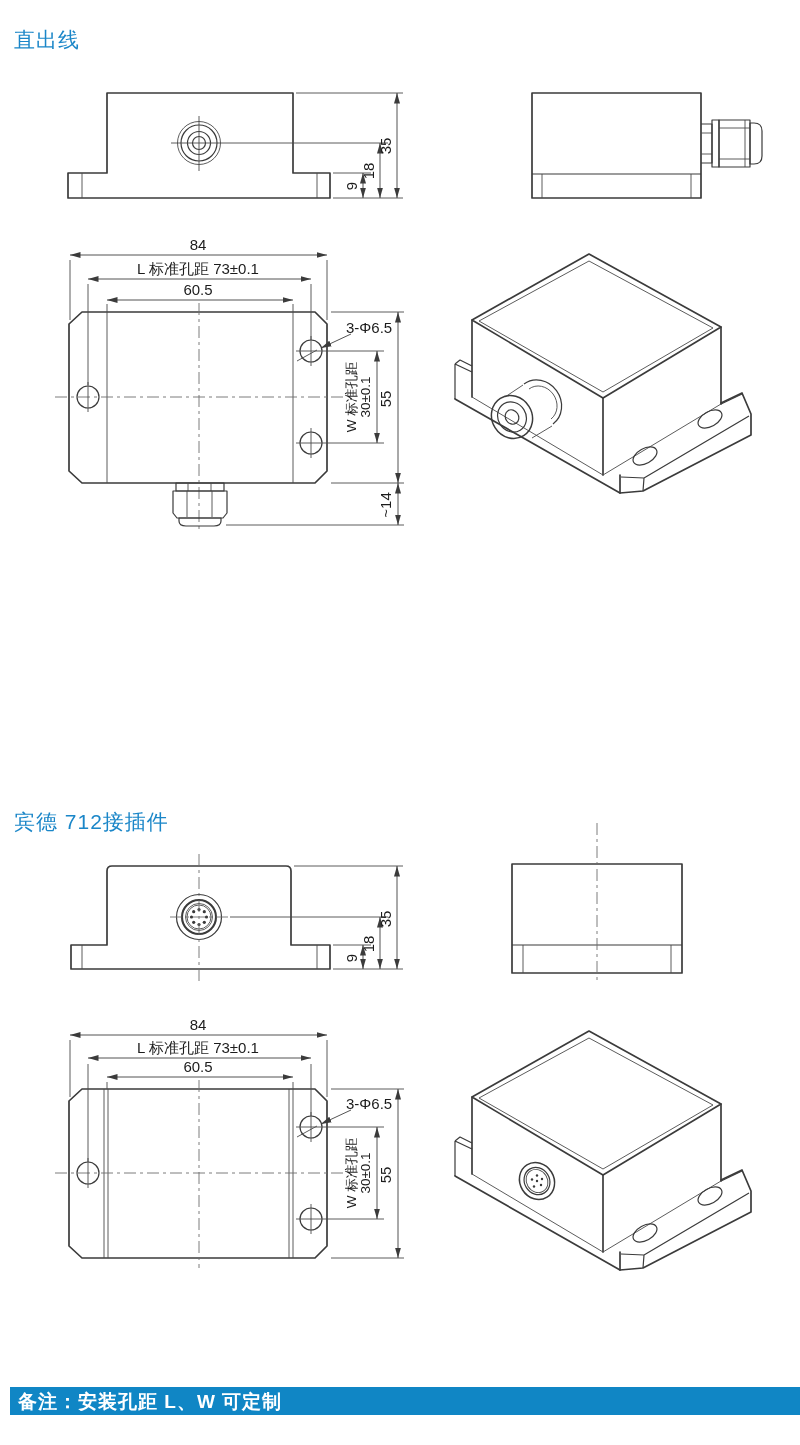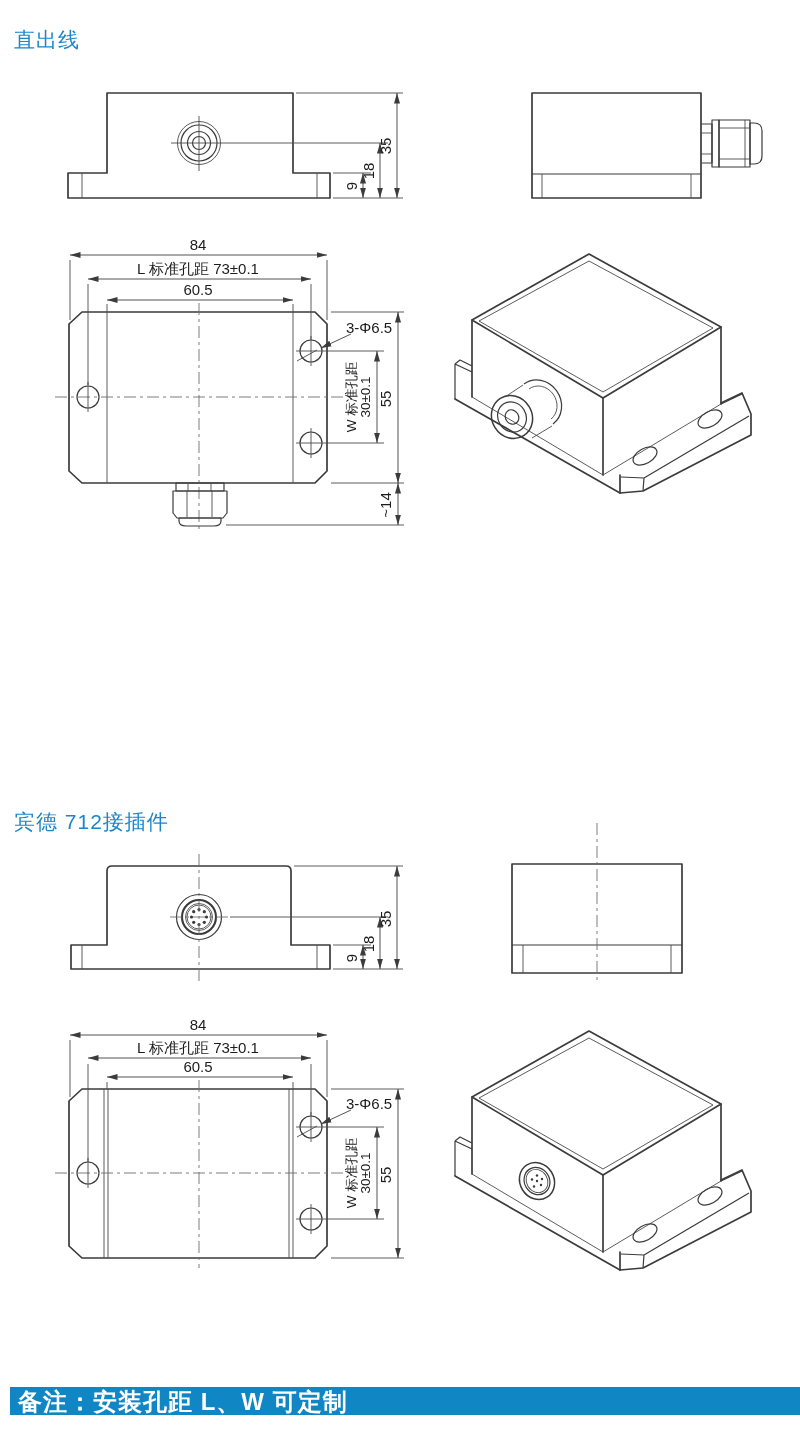--- a/index.html
+++ b/index.html
@@ -2,21 +2,21 @@
 <html><head>
 <meta charset="utf-8">
 <style>
   html,body{margin:0;padding:0;background:#ffffff;}
   #page{position:relative;width:800px;height:1445px;background:#ffffff;overflow:hidden;
         font-family:"Liberation Sans",sans-serif;}
   .sec-title{position:absolute;left:14px;font-size:21px;font-weight:500;color:#1a86c8;
              letter-spacing:1px;white-space:nowrap;}
   .drawing{position:absolute;left:0;width:800px;height:500px;}
   .banner{position:absolute;left:10px;top:1387px;width:790px;height:28px;background:#1086c5;
-          color:#ffffff;font-size:24px;font-weight:bold;line-height:29px;padding-left:8px;
+          color:#ffffff;font-size:19px;font-weight:bold;line-height:29px;padding-left:8px;
           box-sizing:border-box;white-space:nowrap;letter-spacing:1px;}
   
   .ol{fill:none;stroke:#3b3b3b;stroke-width:1.7;stroke-linejoin:round;stroke-linecap:round;}
   .md{fill:none;stroke:#3b3b3b;stroke-width:1.2;stroke-linejoin:round;}
   .bd{fill:none;stroke:#3b3b3b;stroke-width:2.1;}
   .tn{fill:none;stroke:#4a4a4a;stroke-width:0.9;}
   .cl{fill:none;stroke:#6e6e6e;stroke-width:0.9;stroke-dasharray:12 4 3 4;}
   .dm{fill:none;stroke:#3f3f3f;stroke-width:0.9;}
   .dt{font:15px "Liberation Sans",sans-serif;fill:#1c1c1c;}
   .dts{font:13.5px "Liberation Sans",sans-serif;fill:#1c1c1c;}

